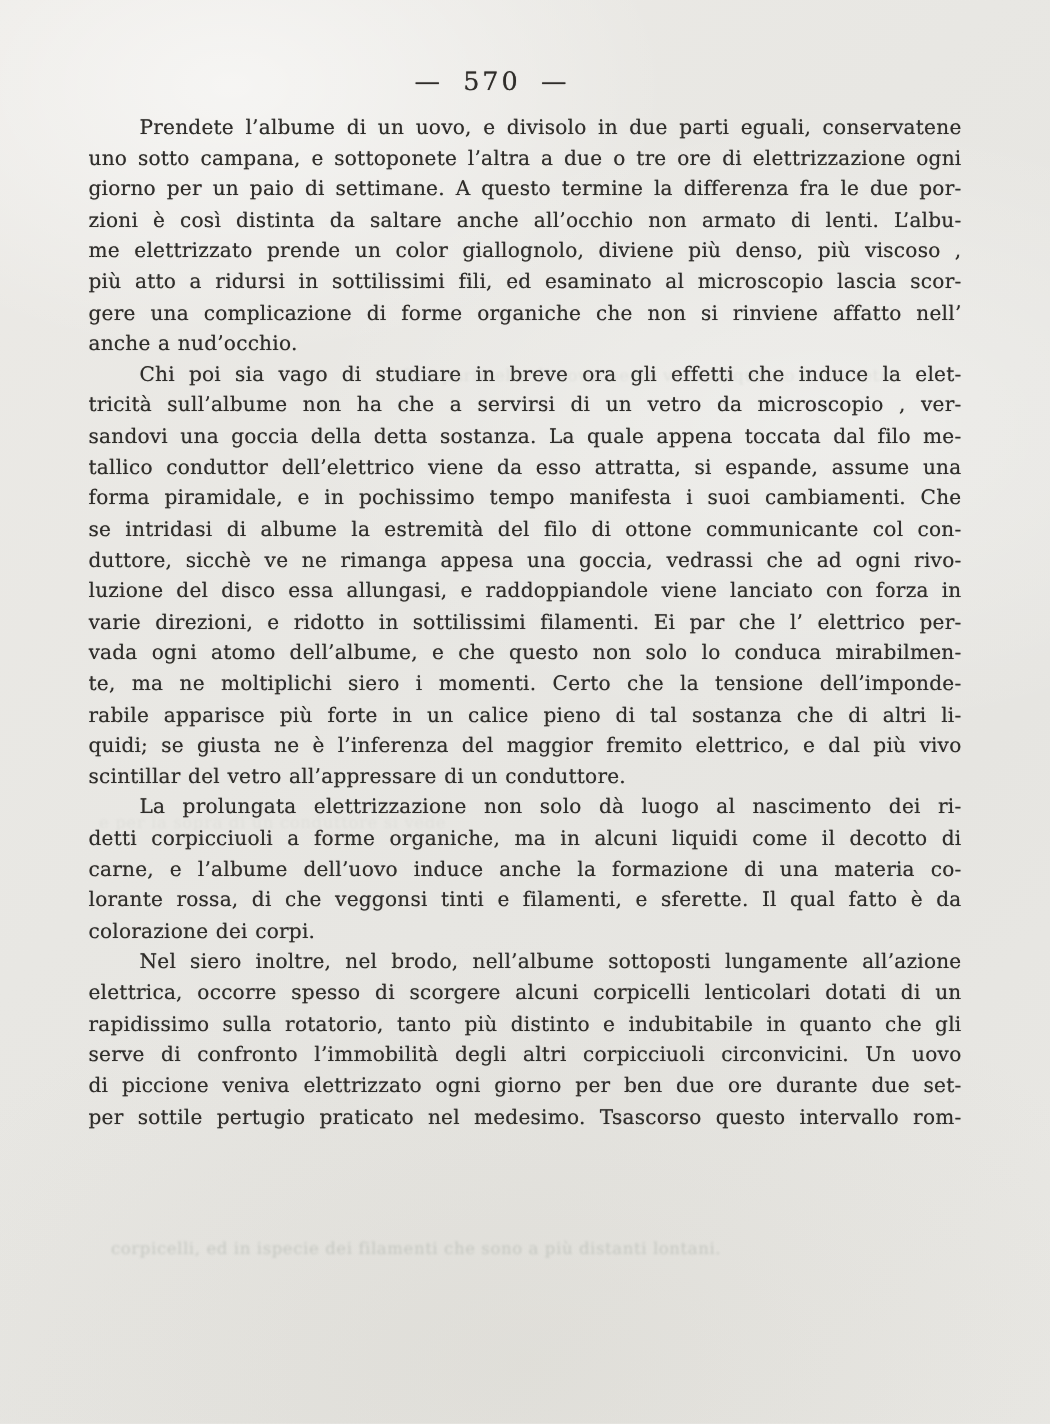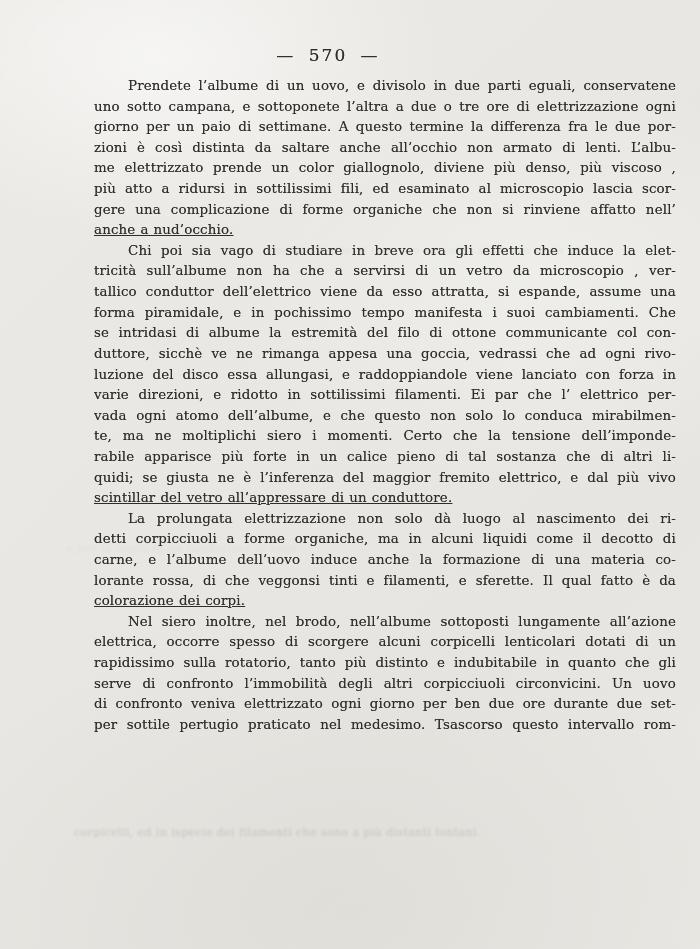--- a/index.html
+++ b/index.html
@@ -25,32 +25,31 @@
     word-spacing:6px;
     text-shadow:0 0 0.5px rgba(47,45,42,0.65);
   }
   .textblock{
     position:absolute;left:59px;top:76px;width:582px;
     color:#2f2d2a;
     font-size:13.4px;
     letter-spacing:0.15px;
     word-spacing:0.6px;
     text-shadow:0 0 0.5px rgba(47,45,42,0.6);
-    margin-left:35px;
   }
   .line{
     height:20.62px;line-height:20.62px;
     overflow:hidden;
     text-align:justify;
     -moz-text-align-last:justify;
     text-align-last:justify;
     text-justify:inter-word;
   }
   .line.first{text-indent:34px;}
-  .line.plast{text-align-last:left;text-decoration:underline;-moz-text-align-last:left;}
+  .line.plast{text-align-last:left;-moz-text-align-last:left;}
   .ghost{
     position:absolute;
     color:#9aa29a;
     filter:blur(0.8px);
     font-size:11px;
     letter-spacing:0.4px;
     white-space:nowrap;
     overflow:hidden;
   }
   .ghost.g1{left:268px;top:244px;width:372px;opacity:0.16;}
@@ -73,20 +72,21 @@
       <div class="line">zioni è così distinta da saltare anche all’occhio non armato di lenti. L’albu-</div>
       <div class="line">me elettrizzato prende un color giallognolo, diviene più denso, più viscoso ,</div>
       <div class="line">più atto a ridursi in sottilissimi fili, ed esaminato al microscopio lascia scor-</div>
       <div class="line">gere una complicazione di forme organiche che non si rinviene affatto nell’</div>
       <div class="line plast">anche a nud’occhio.</div>
     </div>
 
     <div>
       <div class="line first">Chi poi sia vago di studiare in breve ora gli effetti che induce la elet-</div>
       <div class="line">tricità sull’albume non ha che a servirsi di un vetro da microscopio , ver-</div>
+      <div class="line">sandovi una goccia della detta sostanza. La quale appena toccata dal filo me-</div>
       <div class="line">tallico conduttor dell’elettrico viene da esso attratta, si espande, assume una</div>
       <div class="line">forma piramidale, e in pochissimo tempo manifesta i suoi cambiamenti. Che</div>
       <div class="line">se intridasi di albume la estremità del filo di ottone communicante col con-</div>
       <div class="line">duttore, sicchè ve ne rimanga appesa una goccia, vedrassi che ad ogni rivo-</div>
       <div class="line">luzione del disco essa allungasi, e raddoppiandole viene lanciato con forza in</div>
       <div class="line">varie direzioni, e ridotto in sottilissimi filamenti. Ei par che l’ elettrico per-</div>
       <div class="line">vada ogni atomo dell’albume, e che questo non solo lo conduca mirabilmen-</div>
       <div class="line">te, ma ne moltiplichi siero i momenti. Certo che la tensione dell’imponde-</div>
       <div class="line">rabile apparisce più forte in un calice pieno di tal sostanza che di altri li-</div>
       <div class="line">quidi; se giusta ne è l’inferenza del maggior fremito elettrico, e dal più vivo</div>
@@ -99,21 +99,21 @@
       <div class="line">carne, e l’albume dell’uovo induce anche la formazione di una materia co-</div>
       <div class="line">lorante rossa, di che veggonsi tinti e filamenti, e sferette. Il qual fatto è da</div>
       <div class="line plast">colorazione dei corpi.</div>
     </div>
 
     <div>
       <div class="line first">Nel siero inoltre, nel brodo, nell’albume sottoposti lungamente all’azione</div>
       <div class="line">elettrica, occorre spesso di scorgere alcuni corpicelli lenticolari dotati di un</div>
       <div class="line">rapidissimo sulla rotatorio, tanto più distinto e indubitabile in quanto che gli</div>
       <div class="line">serve di confronto l’immobilità degli altri corpicciuoli circonvicini. Un uovo</div>
-      <div class="line">di confronto veniva elettrizzato ogni giorno per ben due ore durante due set-</div>
+      <div class="line">di piccione veniva elettrizzato ogni giorno per ben due ore durante due set-</div>
       <div class="line">per sottile pertugio praticato nel medesimo. Tsascorso questo intervallo rom-</div>
     </div>
 
   </div>
 
   <div class="ghost g1">fine particelle di uovo, se ne versa alquanto in un vetro</div>
   <div class="ghost g2">e per la sopra di un conduttore si vede</div>
   <div class="ghost g3">corpicelli, ed in ispecie dei filamenti che sono a più distanti lontani.</div>
 
 </div>

